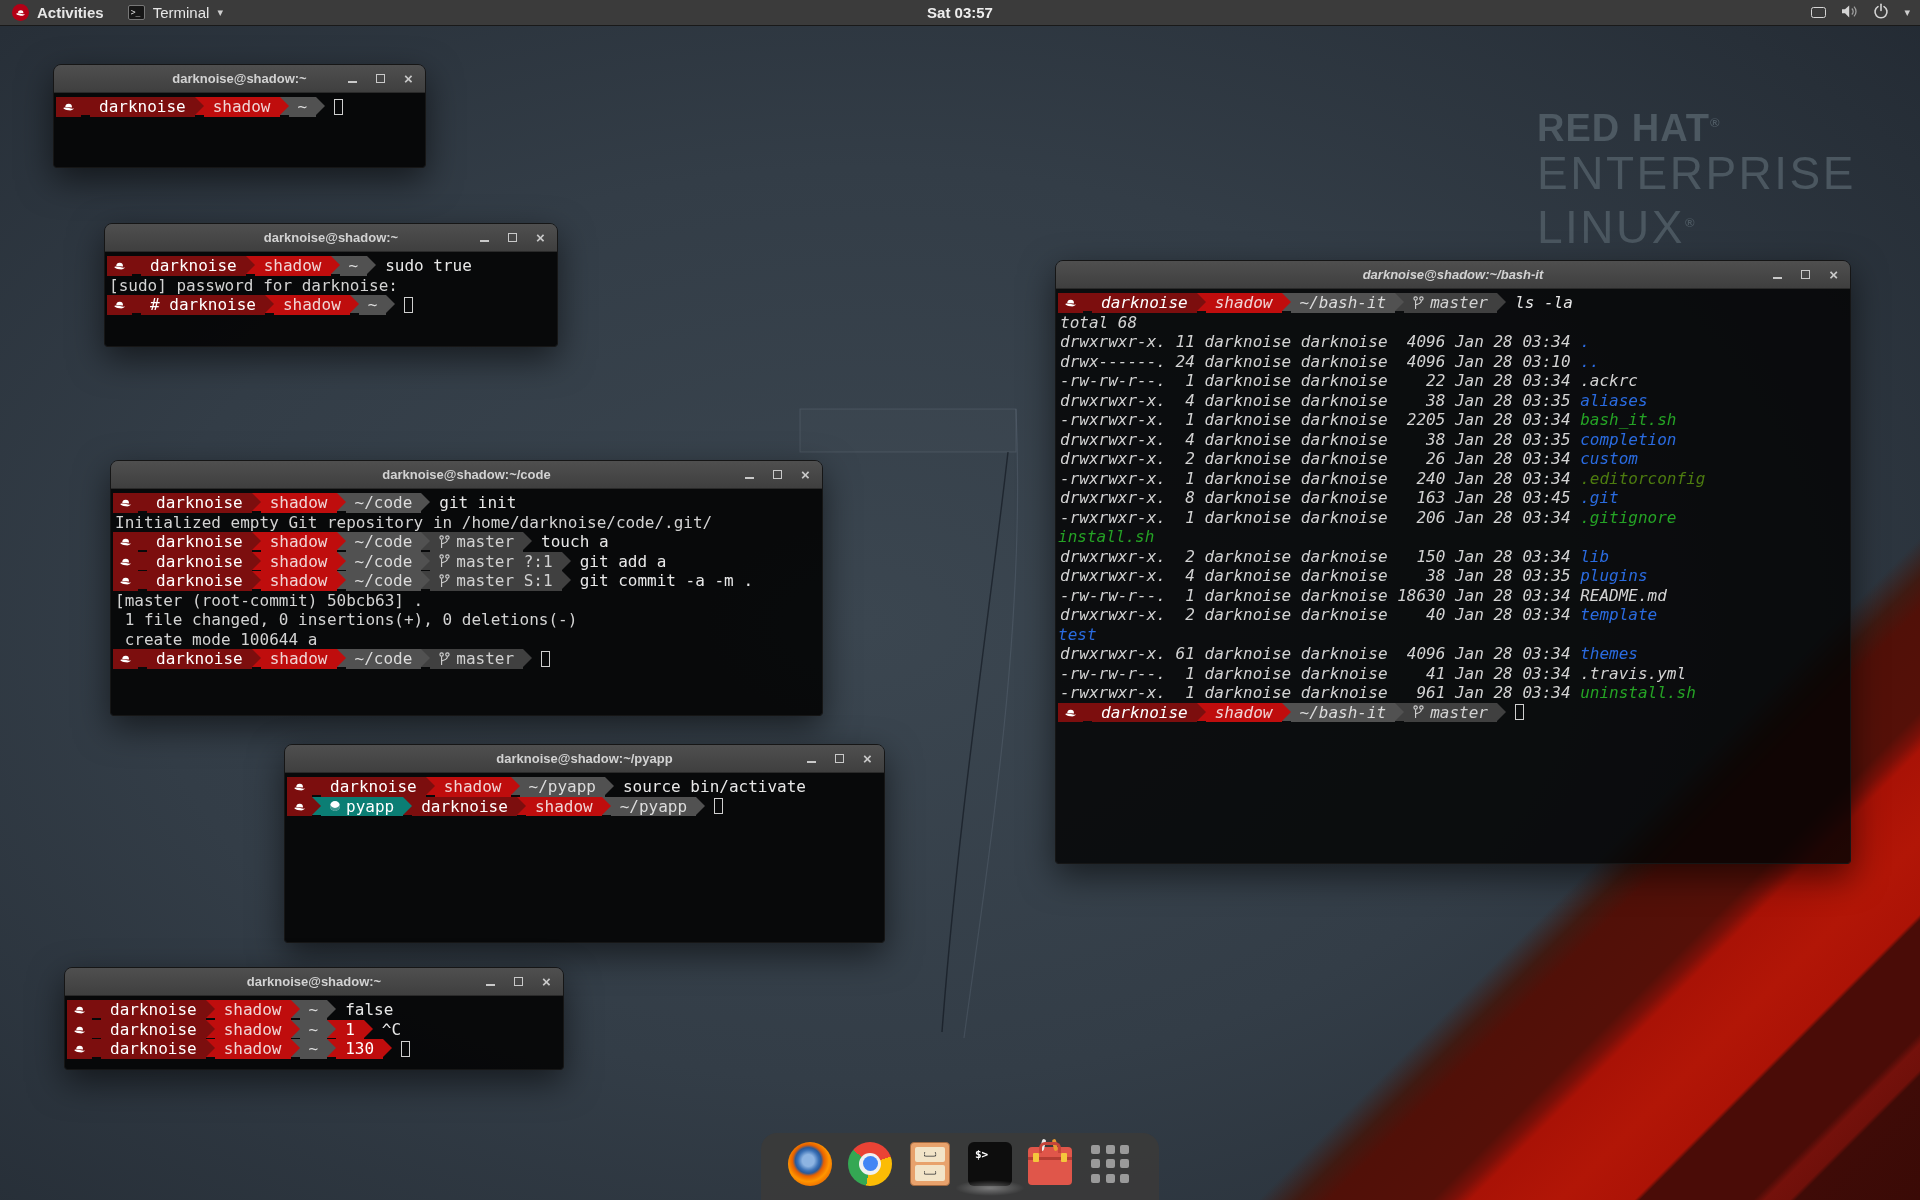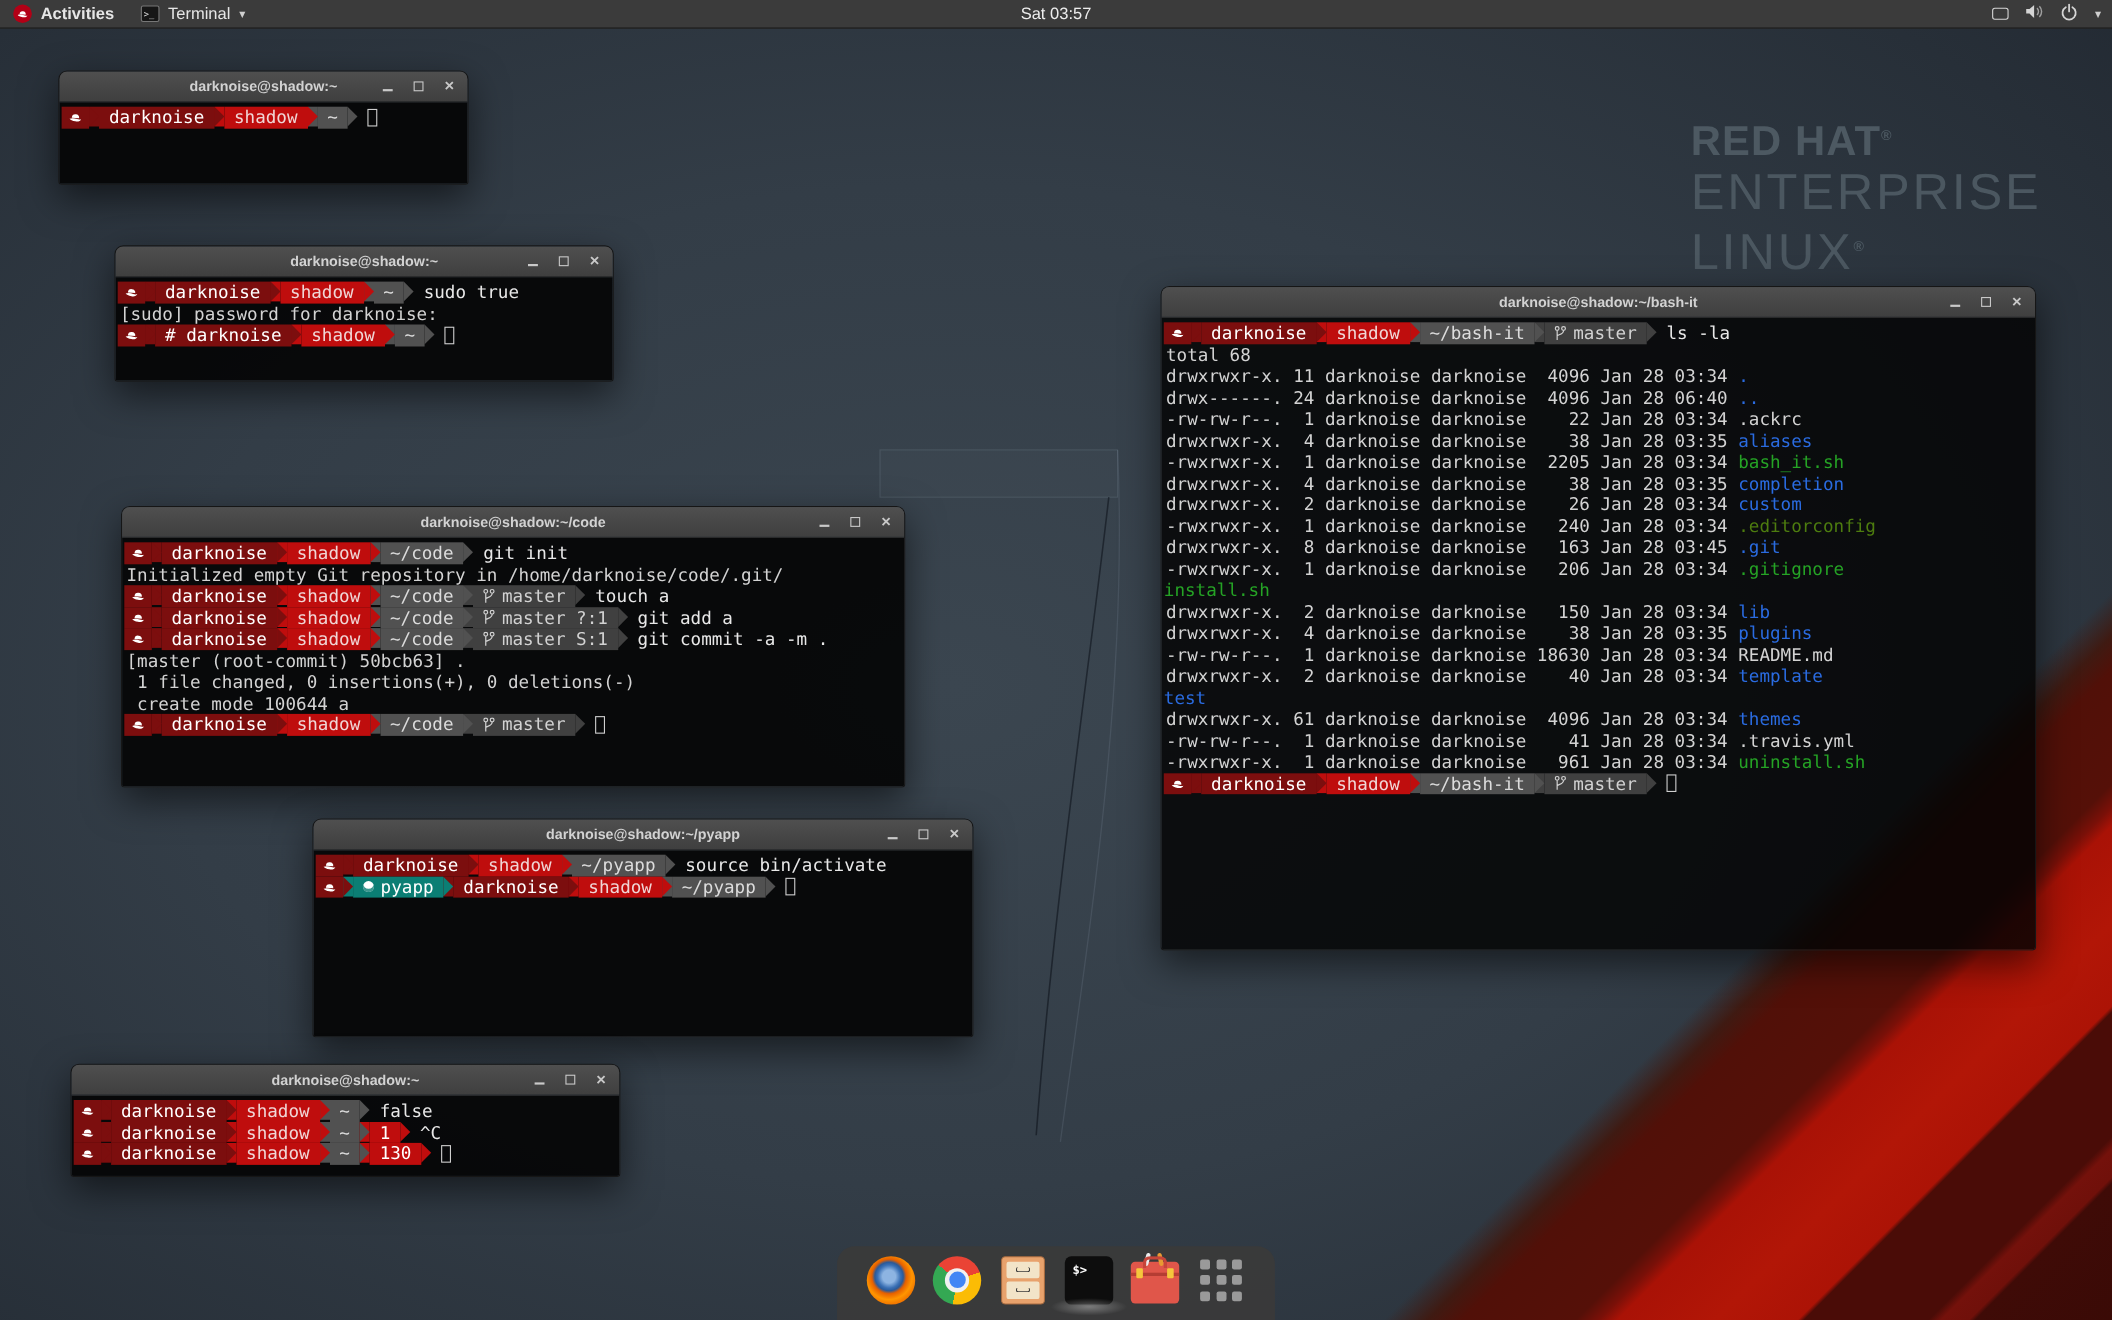--- a/index.html
+++ b/index.html
@@ -27,21 +27,21 @@
   
   .topbar { position:absolute; left:0; top:0; width:1920px; height:26px; background:#3b3b3b;
     border-bottom:1px solid #191919; z-index:50; display:flex; align-items:center; color:#e6e6e6; font-size:15px; }
   .tb-left { display:flex; align-items:center; height:100%; }
   .tb-item { display:flex; align-items:center; gap:8px; padding:0 12px; height:100%; }
   .rh-badge { width:17px; height:17px; border-radius:50%; background:#b30016; display:inline-flex; align-items:center; justify-content:center; }
   .tb-activities span.lbl { font-weight:bold; }
   .term-mini { width:17px; height:15px; background:#161616; border:1px solid #777; border-radius:2px;
     color:#ddd; font:8px/13px "DejaVu Sans Mono",monospace; padding-left:2px; }
   .chev { font-size:11px; color:#cfcfcf; }
-  .tb-clock { position:absolute; left:50%; transform:translateX(-50%); font-weight:normal; color:#ededed; height:100%; display:flex; align-items:center; padding:4px 10px; }
+  .tb-clock { position:absolute; left:50%; transform:translateX(-50%); font-weight:bold; color:#ededed; height:100%; display:flex; align-items:center; padding:4px 10px; }
   .tb-right { margin-left:auto; display:flex; align-items:center; gap:15px; padding-right:10px; height:100%; }
   .win-ind { width:15px; height:11px; border:1.6px solid #d5d5d5; border-radius:2.5px; display:inline-block; }
 
   
   .win { position:absolute; display:flex; flex-direction:column; border:1px solid #161616;
     border-radius:8px 8px 3px 3px; box-shadow:0 12px 34px rgba(0,0,0,.55); overflow:hidden; z-index:10; }
   .titlebar { height:28px; flex:0 0 28px; background:linear-gradient(#4f4f4f,#3f3f3f);
     border-bottom:1px solid #2a2a2a; position:relative; display:flex; align-items:center; justify-content:center; }
   .title { font-size:13px; font-weight:bold; color:#d2d2d2; }
   .wbtns { position:absolute; right:8px; top:0; height:100%; display:flex; align-items:center; gap:11px; }
@@ -419,21 +419,21 @@
           <span class="arrow" style="border-left-color: rgb(191, 13, 13); background: rgb(81, 81, 81);"></span>
           <span class="seg g" style="background: rgb(81, 81, 81);">~</span>
           <span class="arrow" style="border-left-color: rgb(81, 81, 81); background: rgb(191, 13, 13);"></span>
           <span class="seg exit" style="background: rgb(191, 13, 13);">130</span>
           <span class="arrow" style="border-left-color: rgb(191, 13, 13); background: transparent;"></span>
           <span class="cursor"></span>
         </div>
       </div>
   </div>
 
-  <div class="win translucent" style="left:1055px; top:260px; width:796px; height:604px;">
+  <div class="win translucent" style="left:1055px; top:260px; width:796px; height:604px;font-style:italic;">
     <div class="titlebar">
       <span class="title">darknoise@shadow:~/bash-it</span>
       <span class="wbtns">
         <span class="wbtn">
             <span class="minglyph"></span>
           </span>
         <span class="wbtn">
             <span class="maxglyph"></span>
           </span>
         <span class="wbtn close">×</span>
@@ -461,21 +461,21 @@
           <span class="cmd">ls -la</span>
         </div>
         <div class="term-line">
           <span class="out">total 68</span>
         </div>
         <div class="term-line">
           <span class="out">drwxrwxr-x. 11 darknoise darknoise  4096 Jan 28 03:34 </span>
           <span class="fname" style="color: rgb(42, 107, 224);">.</span>
         </div>
         <div class="term-line">
-          <span class="out">drwx------. 24 darknoise darknoise  4096 Jan 28 06:40 </span>
+          <span class="out">drwx------. 24 darknoise darknoise  4096 Jan 28 03:10 </span>
           <span class="fname" style="color: rgb(42, 107, 224);">..</span>
         </div>
         <div class="term-line">
           <span class="out">-rw-rw-r--.  1 darknoise darknoise    22 Jan 28 03:34 </span>
           <span class="fname" style="color: rgb(211, 211, 211);">.ackrc</span>
         </div>
         <div class="term-line">
           <span class="out">drwxrwxr-x.  4 darknoise darknoise    38 Jan 28 03:35 </span>
           <span class="fname" style="color: rgb(42, 107, 224); text-align: center;">aliases</span>
         </div>

